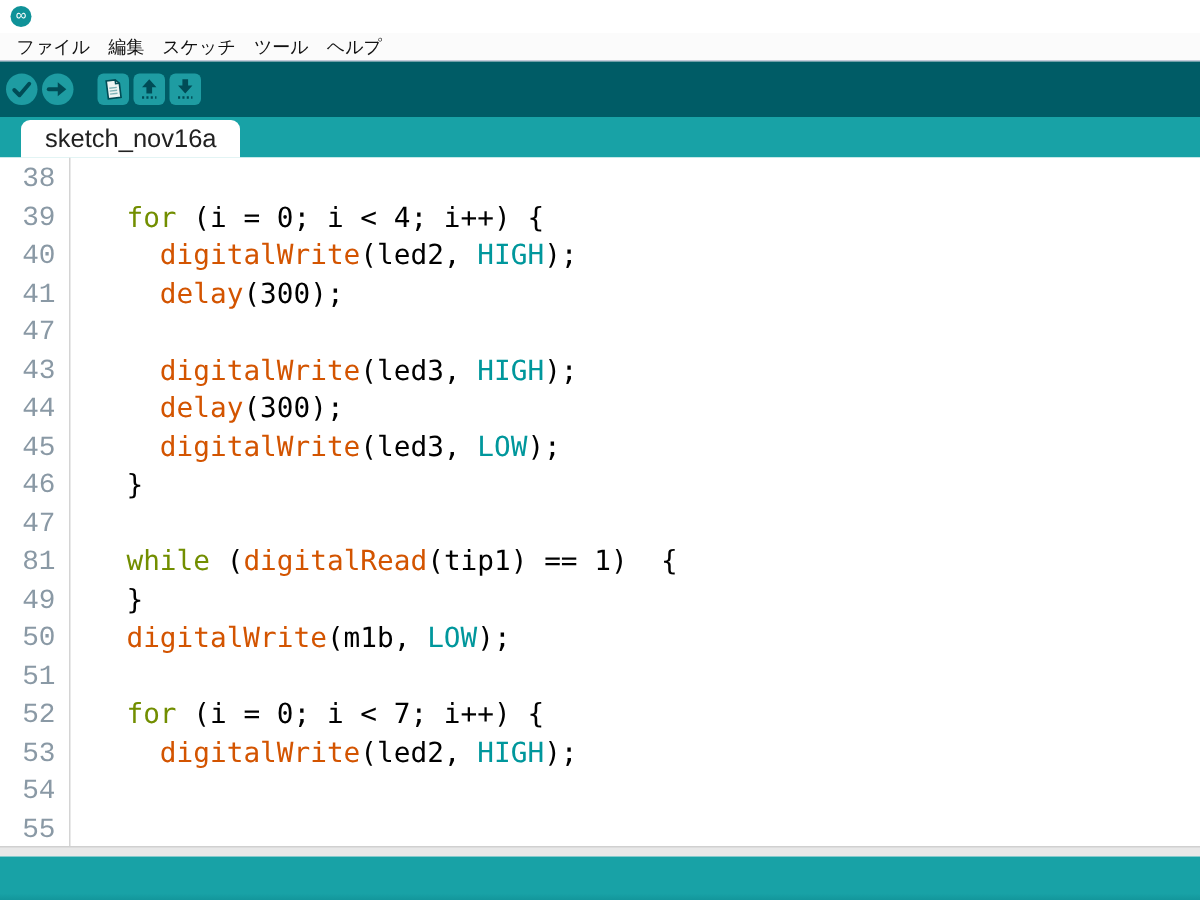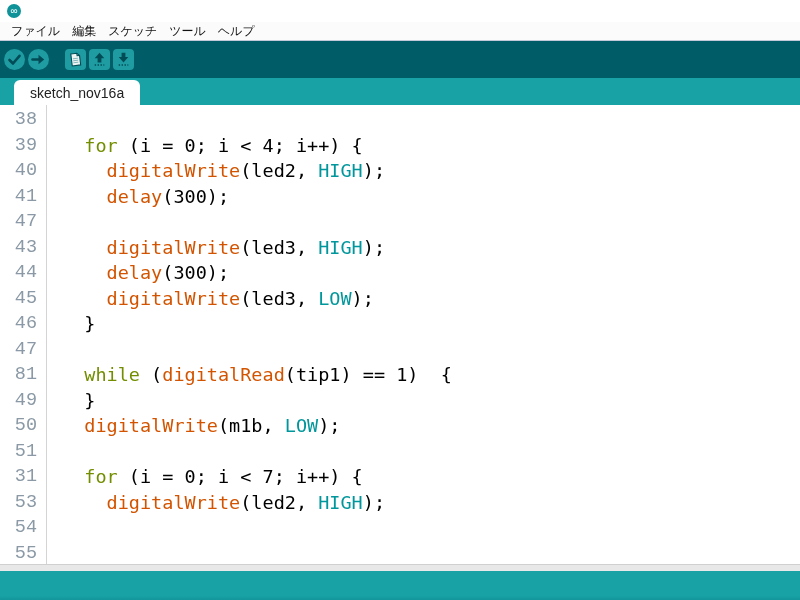--- a/index.html
+++ b/index.html
@@ -24,21 +24,21 @@
   .tbtn { width:21px; height:21px; border:none; padding:0; margin-right:3px; background:#1e9ca2;
           display:inline-flex; align-items:center; justify-content:center; cursor:pointer; }
   .tbtn.round { border-radius:50%; }
   .tbtn.square { border-radius:4px; }
   .tspacer { width:13px; }
   .tbtn svg { display:block; }
 
   
   .tabstrip { height:27px; background:#18a2a6; display:flex; align-items:flex-end; padding-left:14px; flex:0 0 auto; }
   .tab { height:25px; background:#ffffff; border-radius:6px 6px 0 0; padding:0 16px;
-         display:flex; align-items:center; font-size:14px; color:#222; cursor:pointer; }
+         display:flex; align-items:center; font-size:17px; color:#222; cursor:pointer; }
 
   
   .editor { height:459px; background:#ffffff; display:flex; flex:0 0 auto; overflow:hidden;
             font-family:"DejaVu Sans Mono", monospace; font-size:18.5px; }
   .gutter { width:47px; flex:0 0 auto; border-right:1px solid #d4d4d4; text-align:right;
             padding:2px 9px 0 0; color:#8a99a5;font-family:Liberation Mono, monospace; }
   .gutter .ln { height:25.5px; line-height:25.5px; }
   .code { flex:1; padding:2px 0 0 15px; }
   .code .cl { height:25.5px; line-height:25.5px; white-space:pre; }
   .tok-plain   { color:#000000; }
@@ -128,21 +128,21 @@
         <div class="ln">47</div>
         <div class="ln">43</div>
         <div class="ln">44</div>
         <div class="ln">45</div>
         <div class="ln">46</div>
         <div class="ln">47</div>
         <div class="ln">81</div>
         <div class="ln">49</div>
         <div class="ln">50</div>
         <div class="ln">51</div>
-        <div class="ln">31</div>
+        <div class="ln">52</div>
         <div class="ln">53</div>
         <div class="ln">54</div>
         <div class="ln">55</div>
       </div>
     <div class="code">
         <div class="cl">&nbsp;</div>
         <div class="cl"><span class="tok-plain">  </span><span class="tok-keyword">for</span><span class="tok-plain"> (i = 0; i &lt; 4; i++) {</span></div>
         <div class="cl"><span class="tok-plain">    </span><span class="tok-function">digitalWrite</span><span class="tok-plain">(led2, </span><span class="tok-literal">HIGH</span><span class="tok-plain">);</span></div>
         <div class="cl"><span class="tok-plain">    </span><span class="tok-function">delay</span><span class="tok-plain">(300);</span></div>
         <div class="cl">&nbsp;</div>

